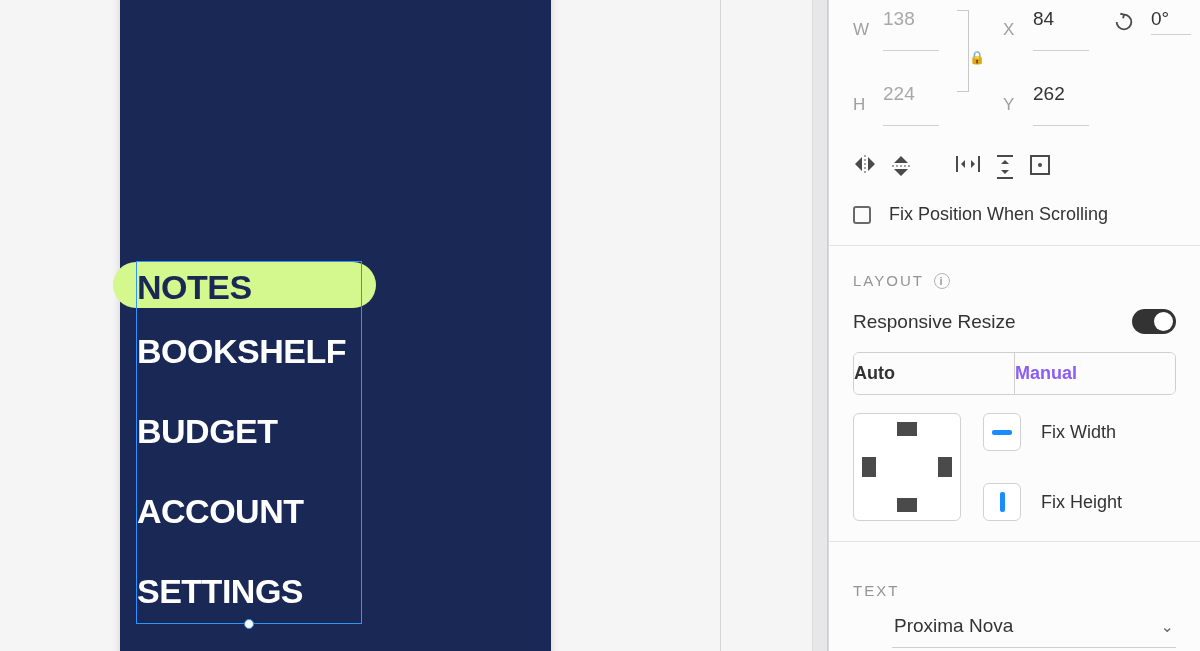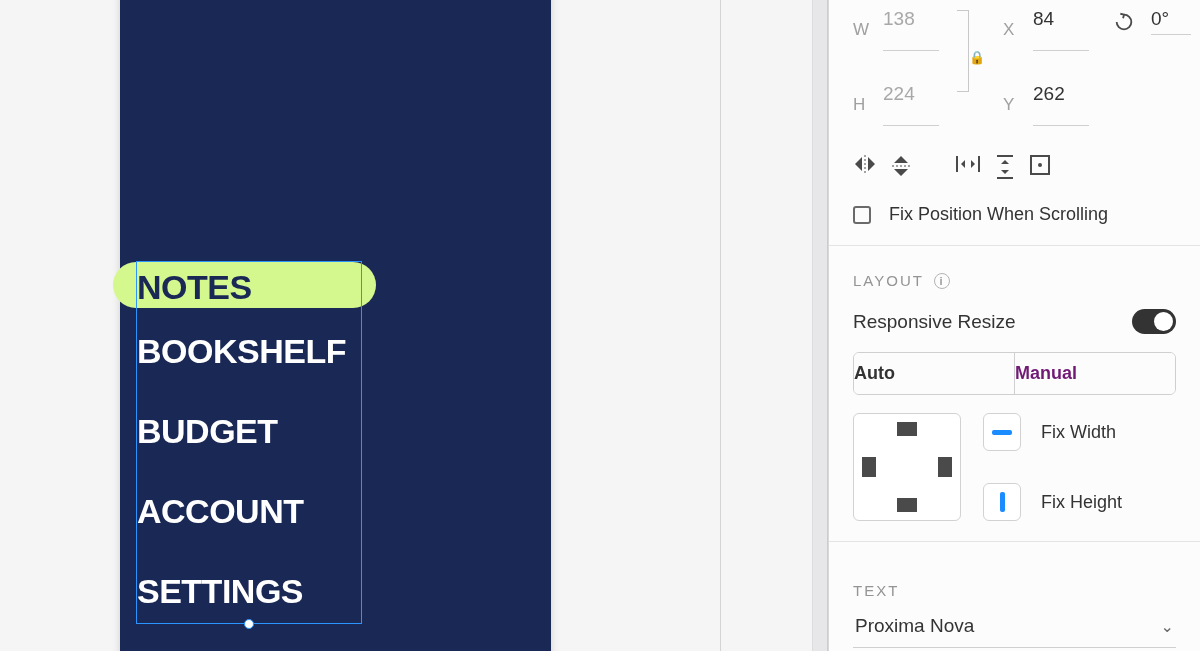--- a/index.html
+++ b/index.html
@@ -74,21 +74,21 @@
     .section-header { font-size:15px; letter-spacing:2px; color:#949494; display:flex; align-items:center; gap:10px; margin: 22px 0 20px 0;}
     .info-icon { width:16px; height:16px; border:1.5px solid #b4b4b4; border-radius:50%; font-size:11px; color:#9a9a9a; display:flex; align-items:center; justify-content:center; font-weight:600;}
 
     .resp-row { display:flex; justify-content:space-between; align-items:center; margin-bottom:18px; font-size:19px; color:#333;}
     .switch { width:44px; height:25px; border-radius:13px; background:#333; position:relative; }
     .switch::after { content:""; position:absolute; right:3px; top:3px; width:19px; height:19px; background:#fff; border-radius:50%; }
 
     .segmented { display:flex; border:1px solid #cfcfcf; border-radius:6px; overflow:hidden; margin-bottom:18px; }
     .segmented > div { flex:1; text-align:left; padding:10px 0; font-size:18px; font-weight:600; }
     .segmented .inactive { color:#333; border-right:1px solid #cfcfcf; background:#fcfcfc;}
-    .segmented .active { color:#701a75; background:#fcfcfc;}
+    .segmented .active { color:#8b5cf6; background:#fcfcfc;}
 
     .constraints-row { display:flex; gap:22px; align-items:stretch; }
     .constraints-pad { width:108px; height:108px; border:1px solid #d2d2d2; border-radius:6px; position:relative; background:#fff;}
     .cp-bar { position:absolute; background:#4a4a4a; }
     .cp-t { left:50%; top:8px; width:20px; height:14px; transform:translateX(-50%); }
     .cp-b { left:50%; bottom:8px; width:20px; height:14px; transform:translateX(-50%);}
     .cp-l { top:50%; left:8px; height:20px; width:14px; transform:translateY(-50%);}
     .cp-r { top:50%; right:8px; height:20px; width:14px; transform:translateY(-50%);}
     .cp-t::before,.cp-b::before{content:"";position:absolute;top:0;height:3px;width:100%;background:#4a4a4a;}
     .cp-t::after,.cp-b::after{content:"";position:absolute;left:50%;top:0;transform:translateX(-50%);width:3px;height:100%;background:#4a4a4a;}
@@ -96,21 +96,21 @@
     .cp-l::before,.cp-r::before{content:"";position:absolute;left:0;width:3px;height:100%;background:#4a4a4a;}
     .cp-l::after,.cp-r::after{content:"";position:absolute;top:50%;left:0;transform:translateY(-50%);height:3px;width:100%;background:#4a4a4a;}
     .cp-r::before{left:auto;right:0;}
 
     .fix-col { display:flex; flex-direction:column; gap:32px; justify-content:center; }
     .fix-row { display:flex; align-items:center; gap:20px; font-size:18px; }
     .fix-icon { width:38px; height:38px; border:1px solid #d2d2d2; border-radius:6px; display:flex; align-items:center; justify-content:center; background:#fff; }
     .dash-h { width:20px; height:5px; background:#1a8cff; border-radius:2px; }
     .dash-v { width:5px; height:20px; background:#1a8cff; border-radius:2px; }
 
-    .font-select { display:flex; justify-content:space-between; align-items:center; border-bottom:1px solid #cfcfcf; padding:4px 2px 10px 2px; font-size:19px; margin-top:6px;}
+    .font-select { display:flex; justify-content:space-between; align-items:center; border-bottom:1px solid #cfcfcf; padding:4px 2px 10px 2px; font-size:19px; margin-top:6px;margin-left:39px;}
     .chevron { color:#6a6a6a; font-size:16px; }
   </style>
 </head>
 <body>
 
 <div class="canvas-area">
   <div class="ruler"></div>
   <div class="artboard"></div>
   <div class="highlight-pill"></div>
 

